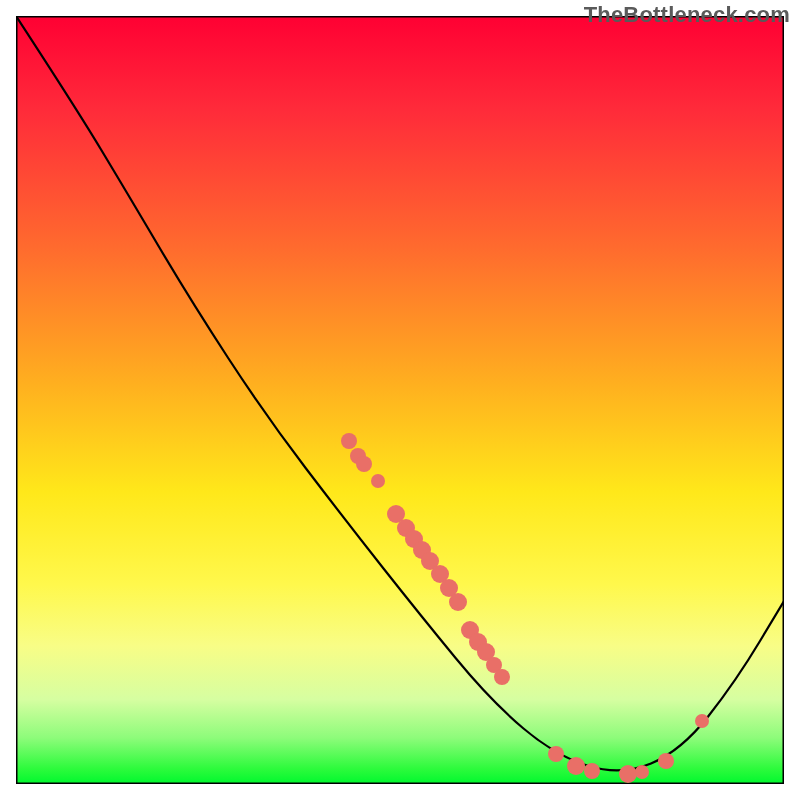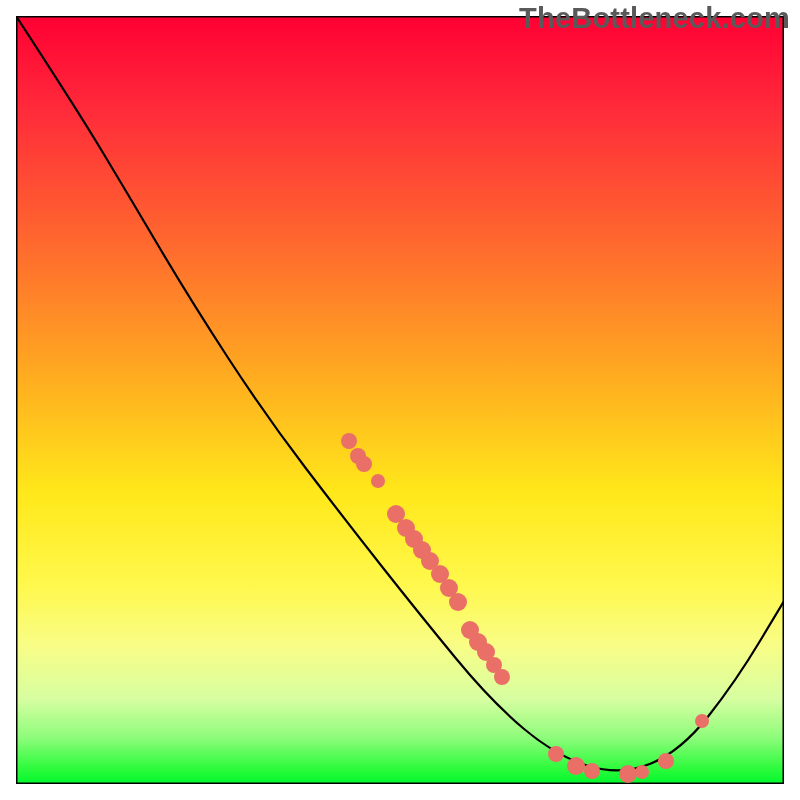--- a/index.html
+++ b/index.html
@@ -41,21 +41,21 @@
     position: absolute;
     left: 16px;
     top: 16px;
     width: 768px;
     height: 768px;
   }
   .watermark {
     position: absolute;
     top: 2px;
     right: 10px;
-    font-size: 29px;
+    font-size: 22px;
     font-weight: 600;
     color: #5a5a5a;
     letter-spacing: 0.2px;
   }
   .curve {
     fill: none;
     stroke: #000000;
     stroke-width: 2.2;
     stroke-linecap: round;
     stroke-linejoin: round;

